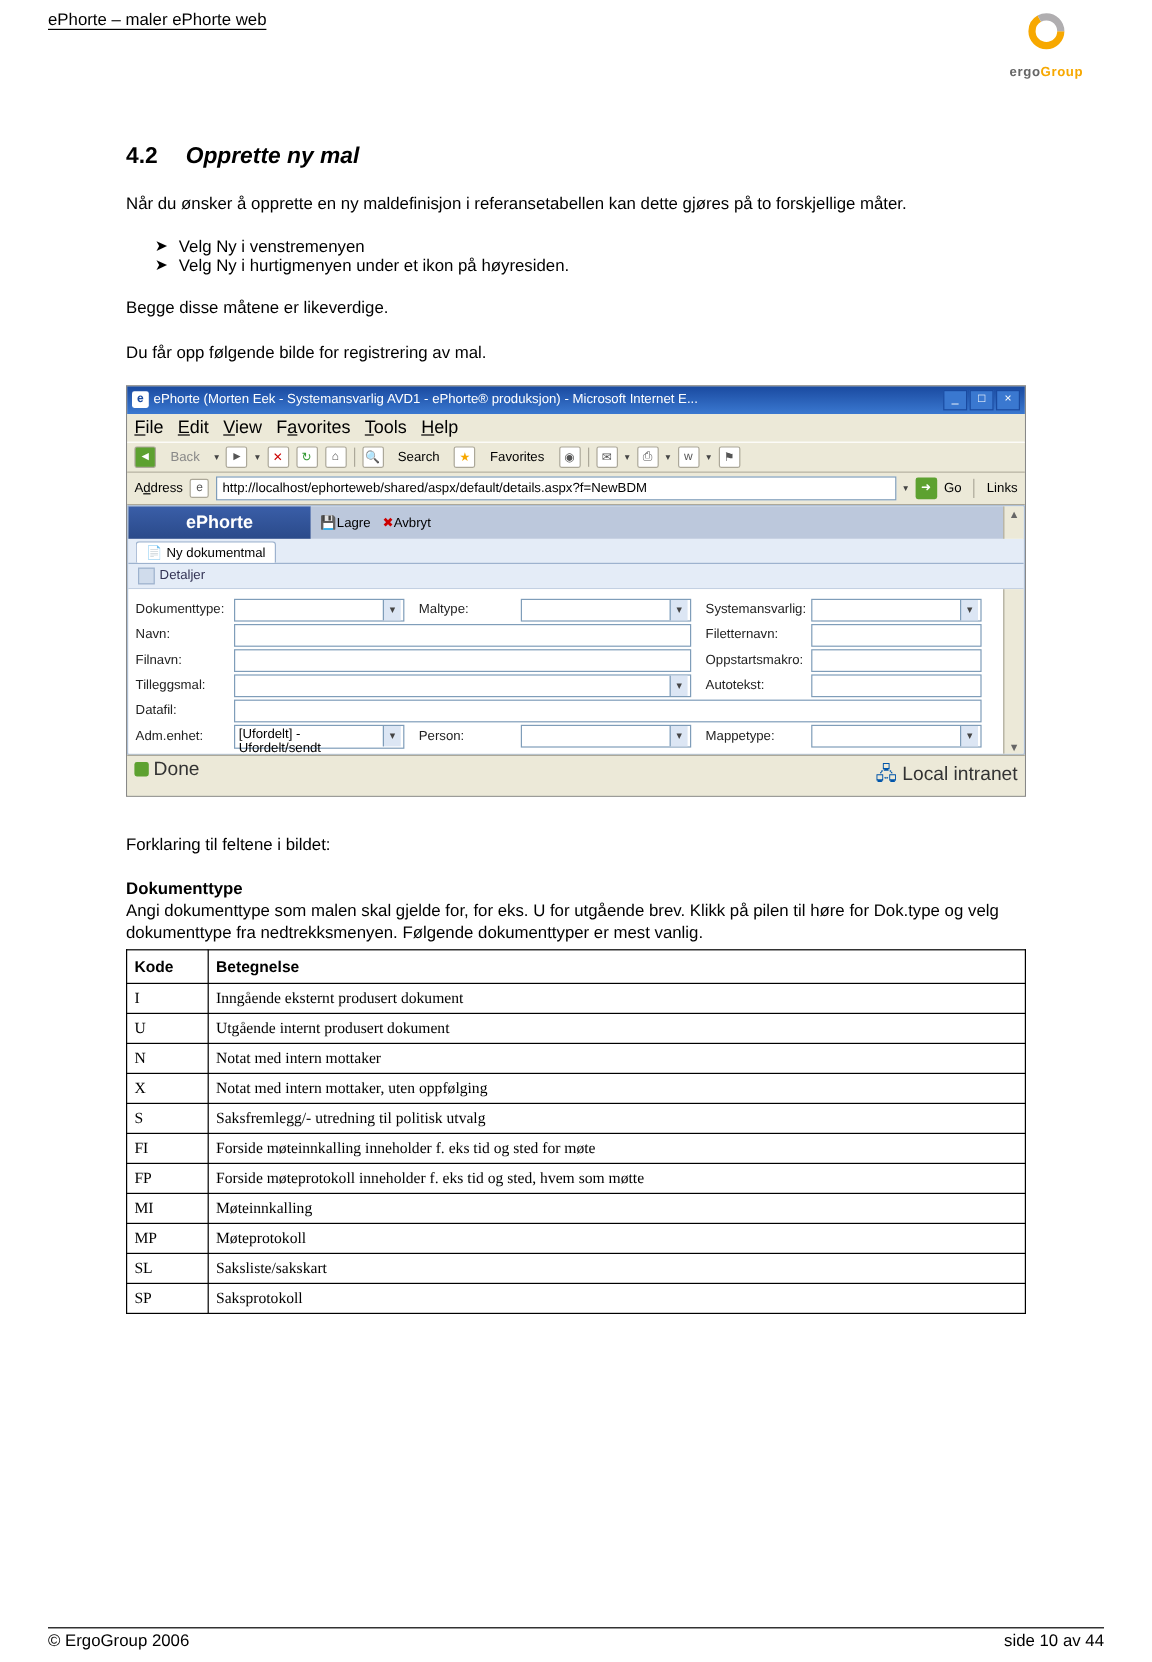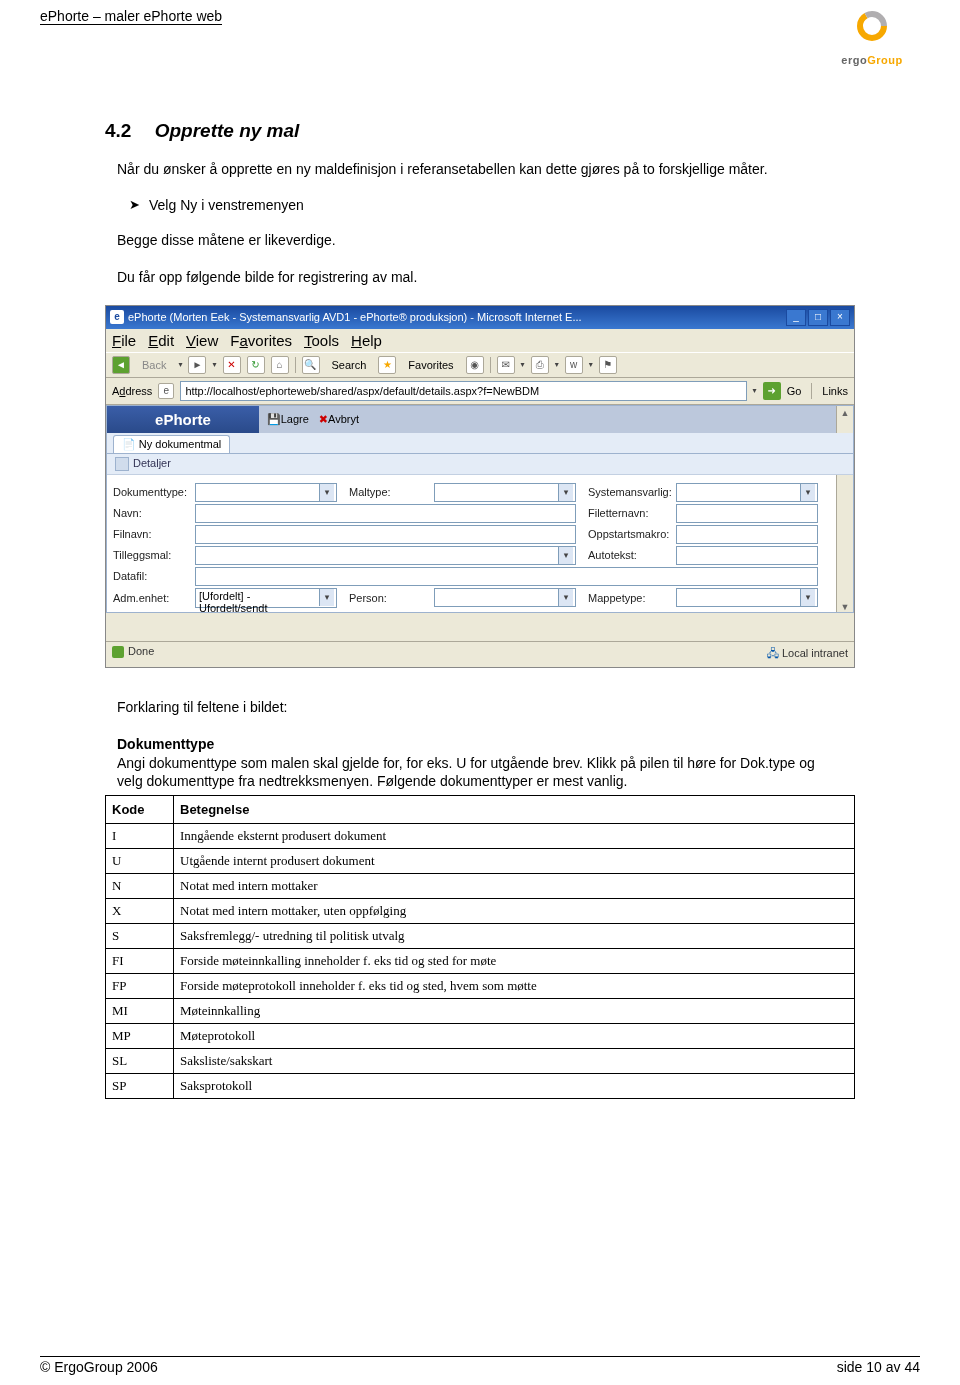--- a/index.html
+++ b/index.html
@@ -8,21 +8,21 @@
   .header-left { display:inline-block; border-bottom:1px solid #000; }
   .logo { text-align:center; width:70px; }
   .logo-icon { width:44px; height:44px; margin:0 auto 2px; }
   .logo svg { display:block; }
   .logo-text { font-size:11px; font-weight:bold; letter-spacing:0.5px; color:#666; }
   .logo-text .hi { color:#f7a800; }
 
   .content { padding:0 105px 0 105px; }
   h2 { font-size:19px; font-weight:bold; margin:50px 0 18px; font-style:italic; }
   h2 .num { font-style:normal; display:inline-block; margin-right:18px;}
-  p { margin:0 12px 18px; line-height:1.35; }
+  p { margin:0 0 18px; line-height:1.35; }
   .bullets { margin:0 0 18px 0; }
   .bullets div { margin-left:24px; padding-left:20px; position:relative; }
   .bullets div::before { content:"➤"; position:absolute; left:0; top:0; font-size:13px; }
 
   
   .shot { border:1px solid #888; background:#ece9d8; font-family:Tahoma,Arial,sans-serif; font-size:11px; margin:0 0 30px 0; }
   .shot .titlebar { background:linear-gradient(#1a4aa0,#3a78d0); color:#fff; display:flex; align-items:center; padding:3px 4px; }
   .shot .titlebar .eicon { width:14px; height:14px; background:#fff; color:#1a4aa0; font-weight:bold; font-size:10px; text-align:center; line-height:14px; border-radius:2px; margin-right:4px;}
   .shot .titlebar .spacer { flex:1;}
   .shot .titlebar .winbtn { width:18px; height:15px; background:#3a78d0; border:1px solid #1a4aa0; margin-left:2px; color:#fff; text-align:center; line-height:13px; font-size:10px;}
@@ -44,21 +44,21 @@
   .panel-hd { background:#e4ecf7; border-bottom:1px solid #c3d0e2; padding:3px 8px; font-size:11px; color:#335; }
   .panel-hd .icon { display:inline-block; width:12px; height:12px; background:#d0dcec; border:1px solid #9db2ce; vertical-align:middle; margin-right:4px;}
 
   .formgrid { display:grid; grid-template-columns: 82px 1fr 12px 85px 1fr 12px 88px 1fr 12px; padding:8px 6px 4px 6px; row-gap:2px; align-items:center; background:#fff;}
   .formlabel { font-size:11px; color:#222; }
   .forminput { border:1px solid #7f9db9; height:17px; background:#fff; }
   .formsel { position:relative; }
   .formsel::after { content:"▾"; position:absolute; right:2px; top:0; font-size:9px; background:#dce6f4; border-left:1px solid #7f9db9; width:14px; height:17px; line-height:17px; text-align:center; color:#444;}
   .blank { }
 
-  .shot-status { background:#ece9d8; border-top:1px solid #aca899; display:flex; padding:3px 6px; font-size:11px; justify-content:space-between; color:#333;margin-top:28px;}
+  .shot-status { background:#ece9d8; border-top:1px solid #aca899; display:flex; padding:3px 6px; font-size:16px; justify-content:space-between; color:#333;}
   .shot-status .siicon { display:inline-block; width:12px;height:12px; background:#5da130; border-radius:2px; margin-right:4px; vertical-align:middle;}
 
   .section-lead { font-weight:bold; margin-bottom:2px;}
 
   
   table.codes { border-collapse:collapse; width:100%; margin-top:4px; }
   table.codes th, table.codes td { border:1px solid #000; padding:4px 6px; font-size:13px; text-align:left; vertical-align:top; font-family:"Times New Roman", serif;}
   table.codes td.kode { width:55px; }
   table.codes th { font-family:Arial,sans-serif; font-weight:bold; font-size:13px; padding:6px 6px;}
 
@@ -86,20 +86,21 @@
 <div class="content">
   <h2>
     <span class="num">4.2</span>
     <span>Opprette ny mal</span>
   </h2>
 
   <p>Når du ønsker å opprette en ny maldefinisjon i referansetabellen kan dette gjøres på to forskjellige måter.</p>
 
   <div class="bullets">
     <div>Velg Ny i venstremenyen</div>
+    <div>Velg Ny i hurtigmenyen under et ikon på høyresiden.</div>
   </div>
 
   <p>Begge disse måtene er likeverdige.</p>
   <p>Du får opp følgende bilde for registrering av mal.</p>
 
   <div class="shot">
     <div class="titlebar">
       <span class="eicon">e</span>
       <span>ePhorte (Morten Eek - Systemansvarlig AVD1 - ePhorte® produksjon) - Microsoft Internet E...</span>
       <span class="spacer"></span>

